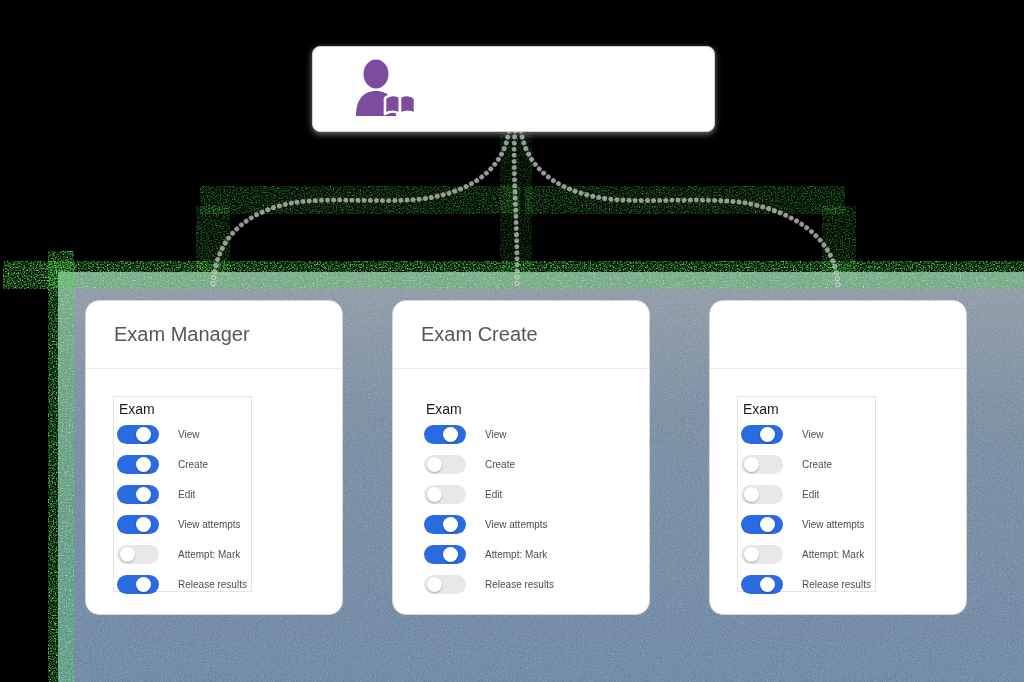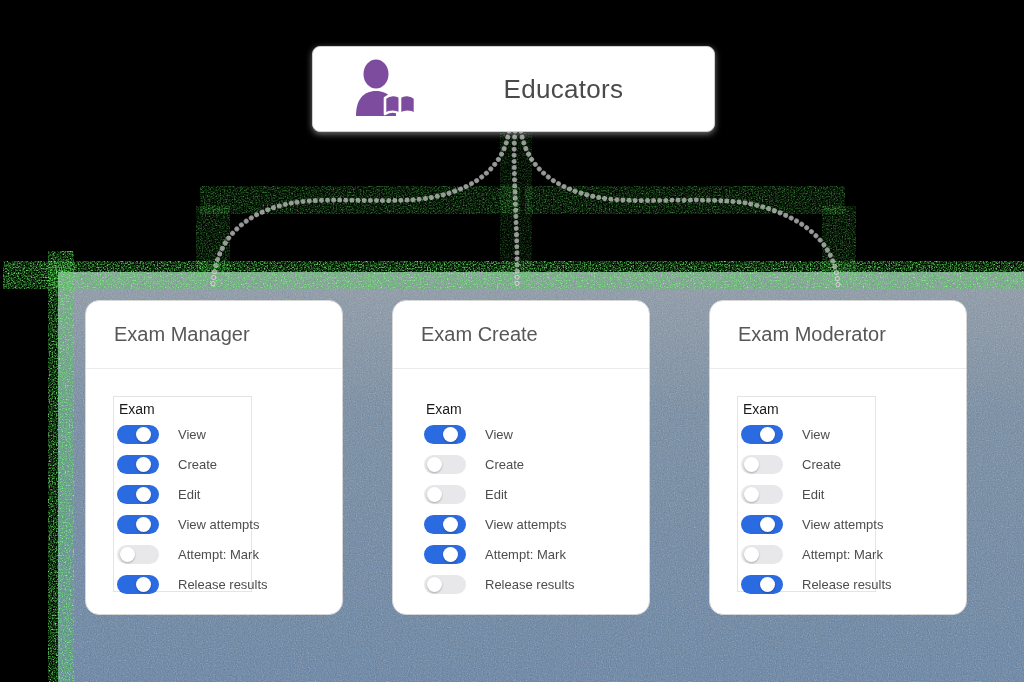--- a/index.html
+++ b/index.html
@@ -46,21 +46,21 @@
   .toggle{
     position:relative;flex:0 0 auto;width:42px;height:19px;border-radius:10px;
     background:var(--toggle-off,#e8e8ea);cursor:pointer;
   }
   .toggle .knob{
     position:absolute;top:2px;left:3px;width:15px;height:15px;border-radius:50%;
     background:#fff;box-shadow:0 1px 2px rgba(0,0,0,.28);
   }
   .toggle.on{background:var(--toggle-on,#2b6be1);}
   .toggle.on .knob{left:19px;}
-  .perm-label{margin-left:19px;font-size:13px;color:#4d4d4d;white-space:nowrap;}
+  .perm-label{margin-left:19px;font-size:10px;color:#4d4d4d;white-space:nowrap;}
 </style>
 </head>
 <body>
 
 <div id="stage">
 
   <svg id="bg-svg" viewBox="0 0 1024 682" xmlns="http://www.w3.org/2000/svg">
     <defs>
       <linearGradient id="bandGrad" x1="0" y1="0" x2="0" y2="1">
         <stop offset="0" stop-color="#8b98a6"></stop>
@@ -115,21 +115,20 @@
     <div class="icon-wrap">
       <svg viewBox="0 0 72 64" width="72" height="64" xmlns="http://www.w3.org/2000/svg">
         <ellipse cx="29" cy="16" rx="12.5" ry="14.5" fill="#7d4c9e"></ellipse>
         <path d="M 9 58 C 9 42 16 33 29 33 C 42 33 49 42 49 58 Z" fill="#7d4c9e"></path>
         <g>
           <path d="M38 40 C43 36 49 36 53 39 L53 56 C49 53 43 53 38 56 Z" fill="#7d4c9e" stroke="#ffffff" stroke-width="2.6" stroke-linejoin="round"></path>
           <path d="M68 40 C63 36 57 36 53 39 L53 56 C57 53 63 53 68 56 Z" fill="#7d4c9e" stroke="#ffffff" stroke-width="2.6" stroke-linejoin="round"></path>
         </g>
       </svg>
     </div>
-    <div class="root-title">Educators</div>
   </div>
 
   <div class="role-card pos-0">
     <h2 class="role-title">Exam Manager</h2>
     <div class="role-divider"></div>
     <div class="panel">
       <div class="panel-label">Exam</div>
       <div class="perm-row">
         <span class="toggle on">
             <span class="knob"></span>
@@ -207,21 +206,20 @@
       <div class="perm-row">
         <span class="toggle">
             <span class="knob"></span>
           </span>
         <span class="perm-label">Release results</span>
       </div>
     </div>
   </div>
 
   <div class="role-card pos-2">
-    <h2 class="role-title">Exam Moderator</h2>
     <div class="role-divider"></div>
     <div class="panel">
       <div class="panel-label">Exam</div>
       <div class="perm-row">
         <span class="toggle on">
             <span class="knob"></span>
           </span>
         <span class="perm-label">View</span>
       </div>
       <div class="perm-row">

